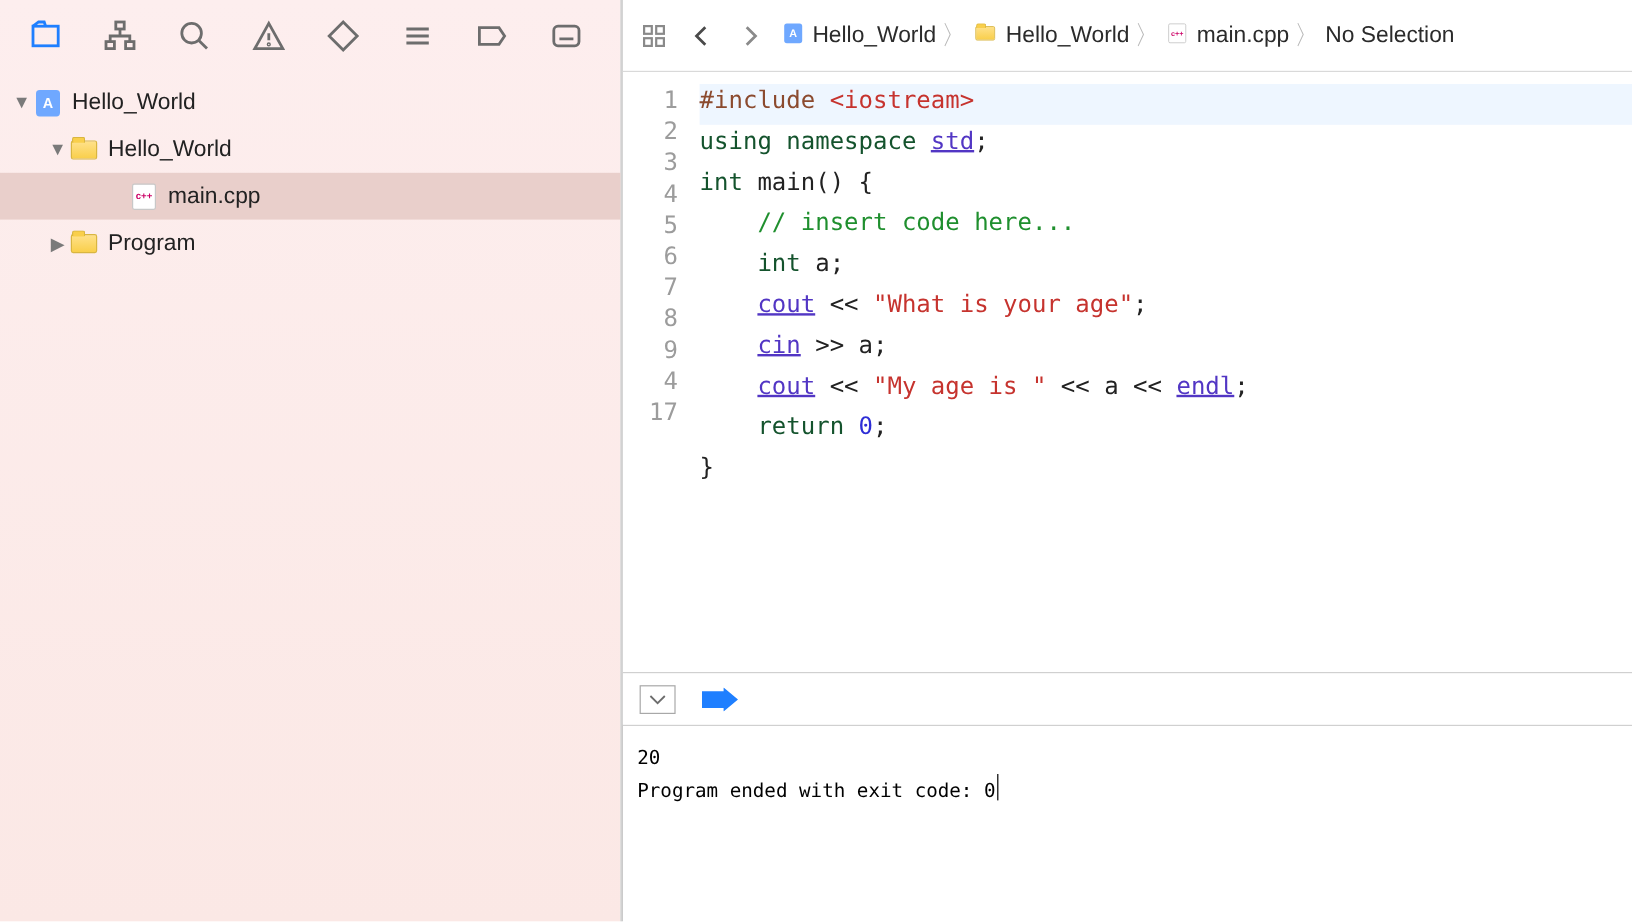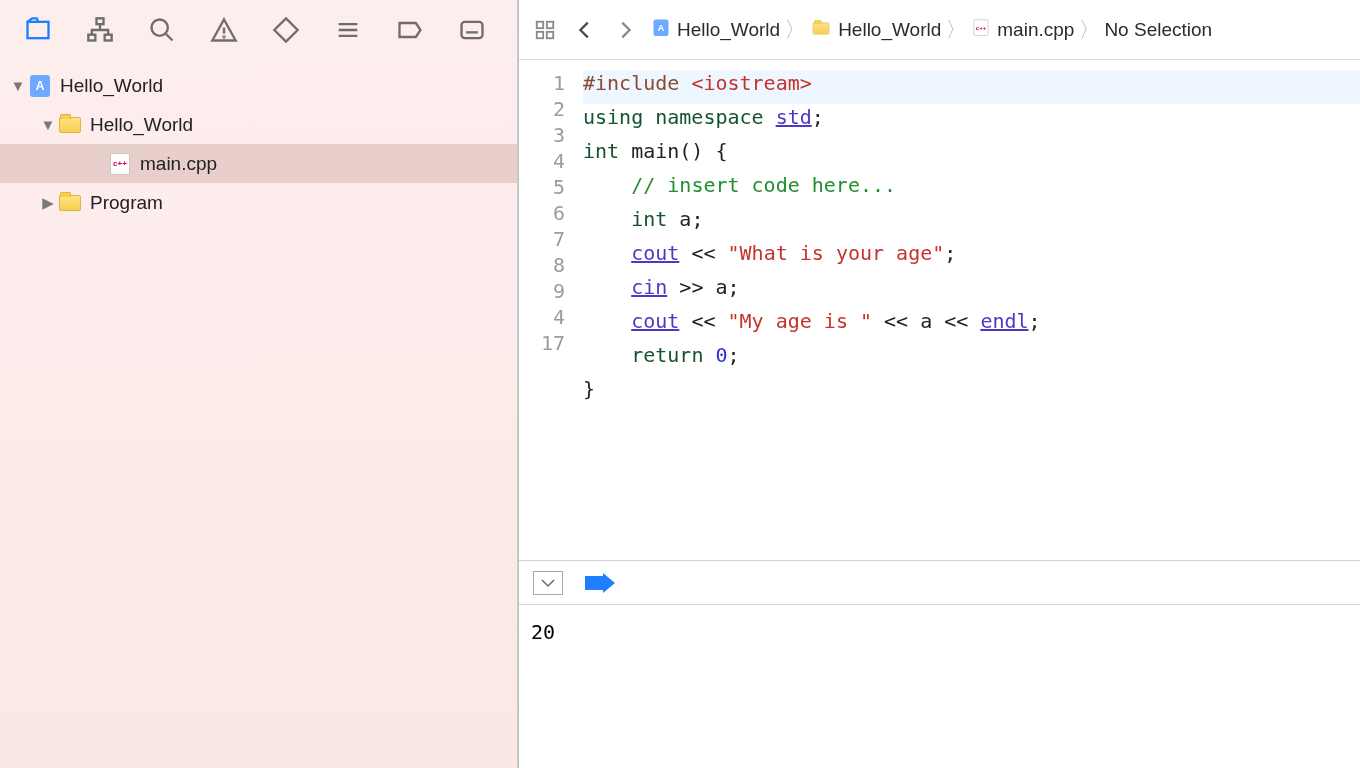--- a/index.html
+++ b/index.html
@@ -48,21 +48,21 @@
   .inc  { color:#c6332e; }  
   .type { color:#5236c4;text-decoration:underline; }  
   .com  { color:#1f8f2e; }  
   .str  { color:#c6332e; }  
   .num  { color:#2e2ed6; }  
   .plain{ color:#222; }
   
   .debugbar { height:44px; border-top:1px solid #d0d0d0; display:flex; align-items:center; gap:22px; padding:0 14px; background:#fff; }
   .debugbar .boxbtn { width:30px; height:24px; border:1px solid #a8a8a8; display:flex; align-items:center; justify-content:center; color:#6d6d6d; cursor:pointer; }
   .debugbar .arrow { color:#1f7fff; display:flex; align-items:center; }
-  .console { flex:0 0 164px; border-top:1px solid #d0d0d0; padding:14px 12px; font-family:"SF Mono","Menlo","Consolas",monospace; font-size:20px; line-height:26px; white-space:pre; color:#000; }
+  .console { flex:0 0 164px; border-top:1px solid #d0d0d0; padding:14px 12px; font-family:"SF Mono","Menlo","Consolas",monospace; font-size:16px; line-height:26px; white-space:pre; color:#000; }
   .cursor  { display:inline-block; width:1.5px; height:22px; background:#000; vertical-align:-3px; margin-left:1px; }
 </style>
 </head>
 <body>
 
 <div class="app">
 
   <div class="navigator">
     <div class="nav-toolbar">
       <span class="tool active">
@@ -212,15 +212,15 @@
             <path d="M1 2l6 6 6-6"></path>
           </svg>
       </span>
       <span class="arrow">
         <svg width="30" height="20" viewBox="0 0 30 20">
             <path d="M0 3h18v-3l12 10-12 10v-3H0z" fill="#1f7fff"></path>
           </svg>
       </span>
     </div>
 
-    <div class="console" id="console"><div>20</div></div>
+    <div class="console" id="console"><div>20</div><div>Program ended with exit code: 0<span class="cursor"></span></div></div>
   </div>
 </div>
 
 </body></html>

